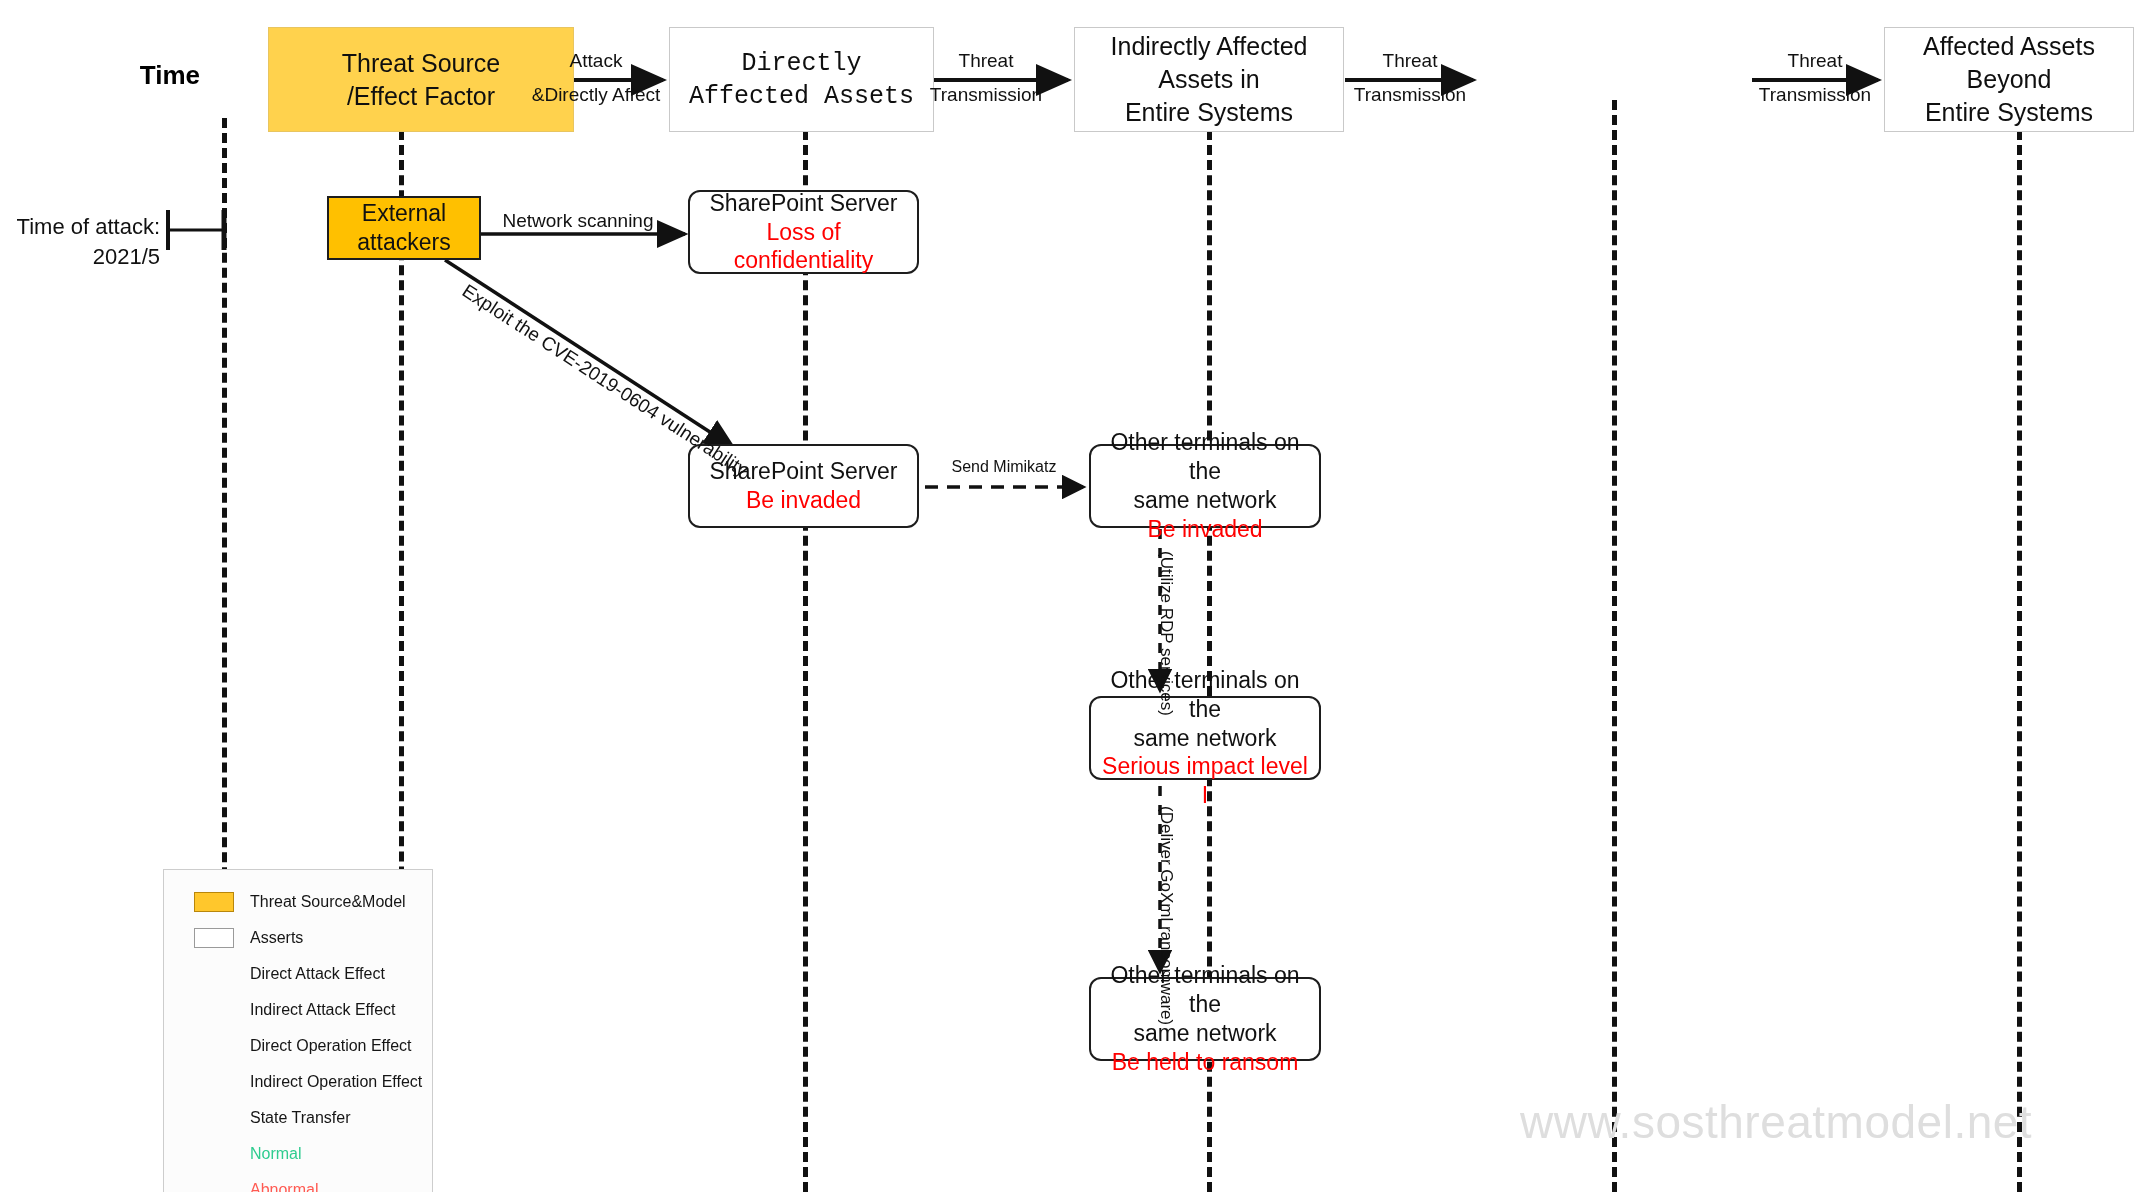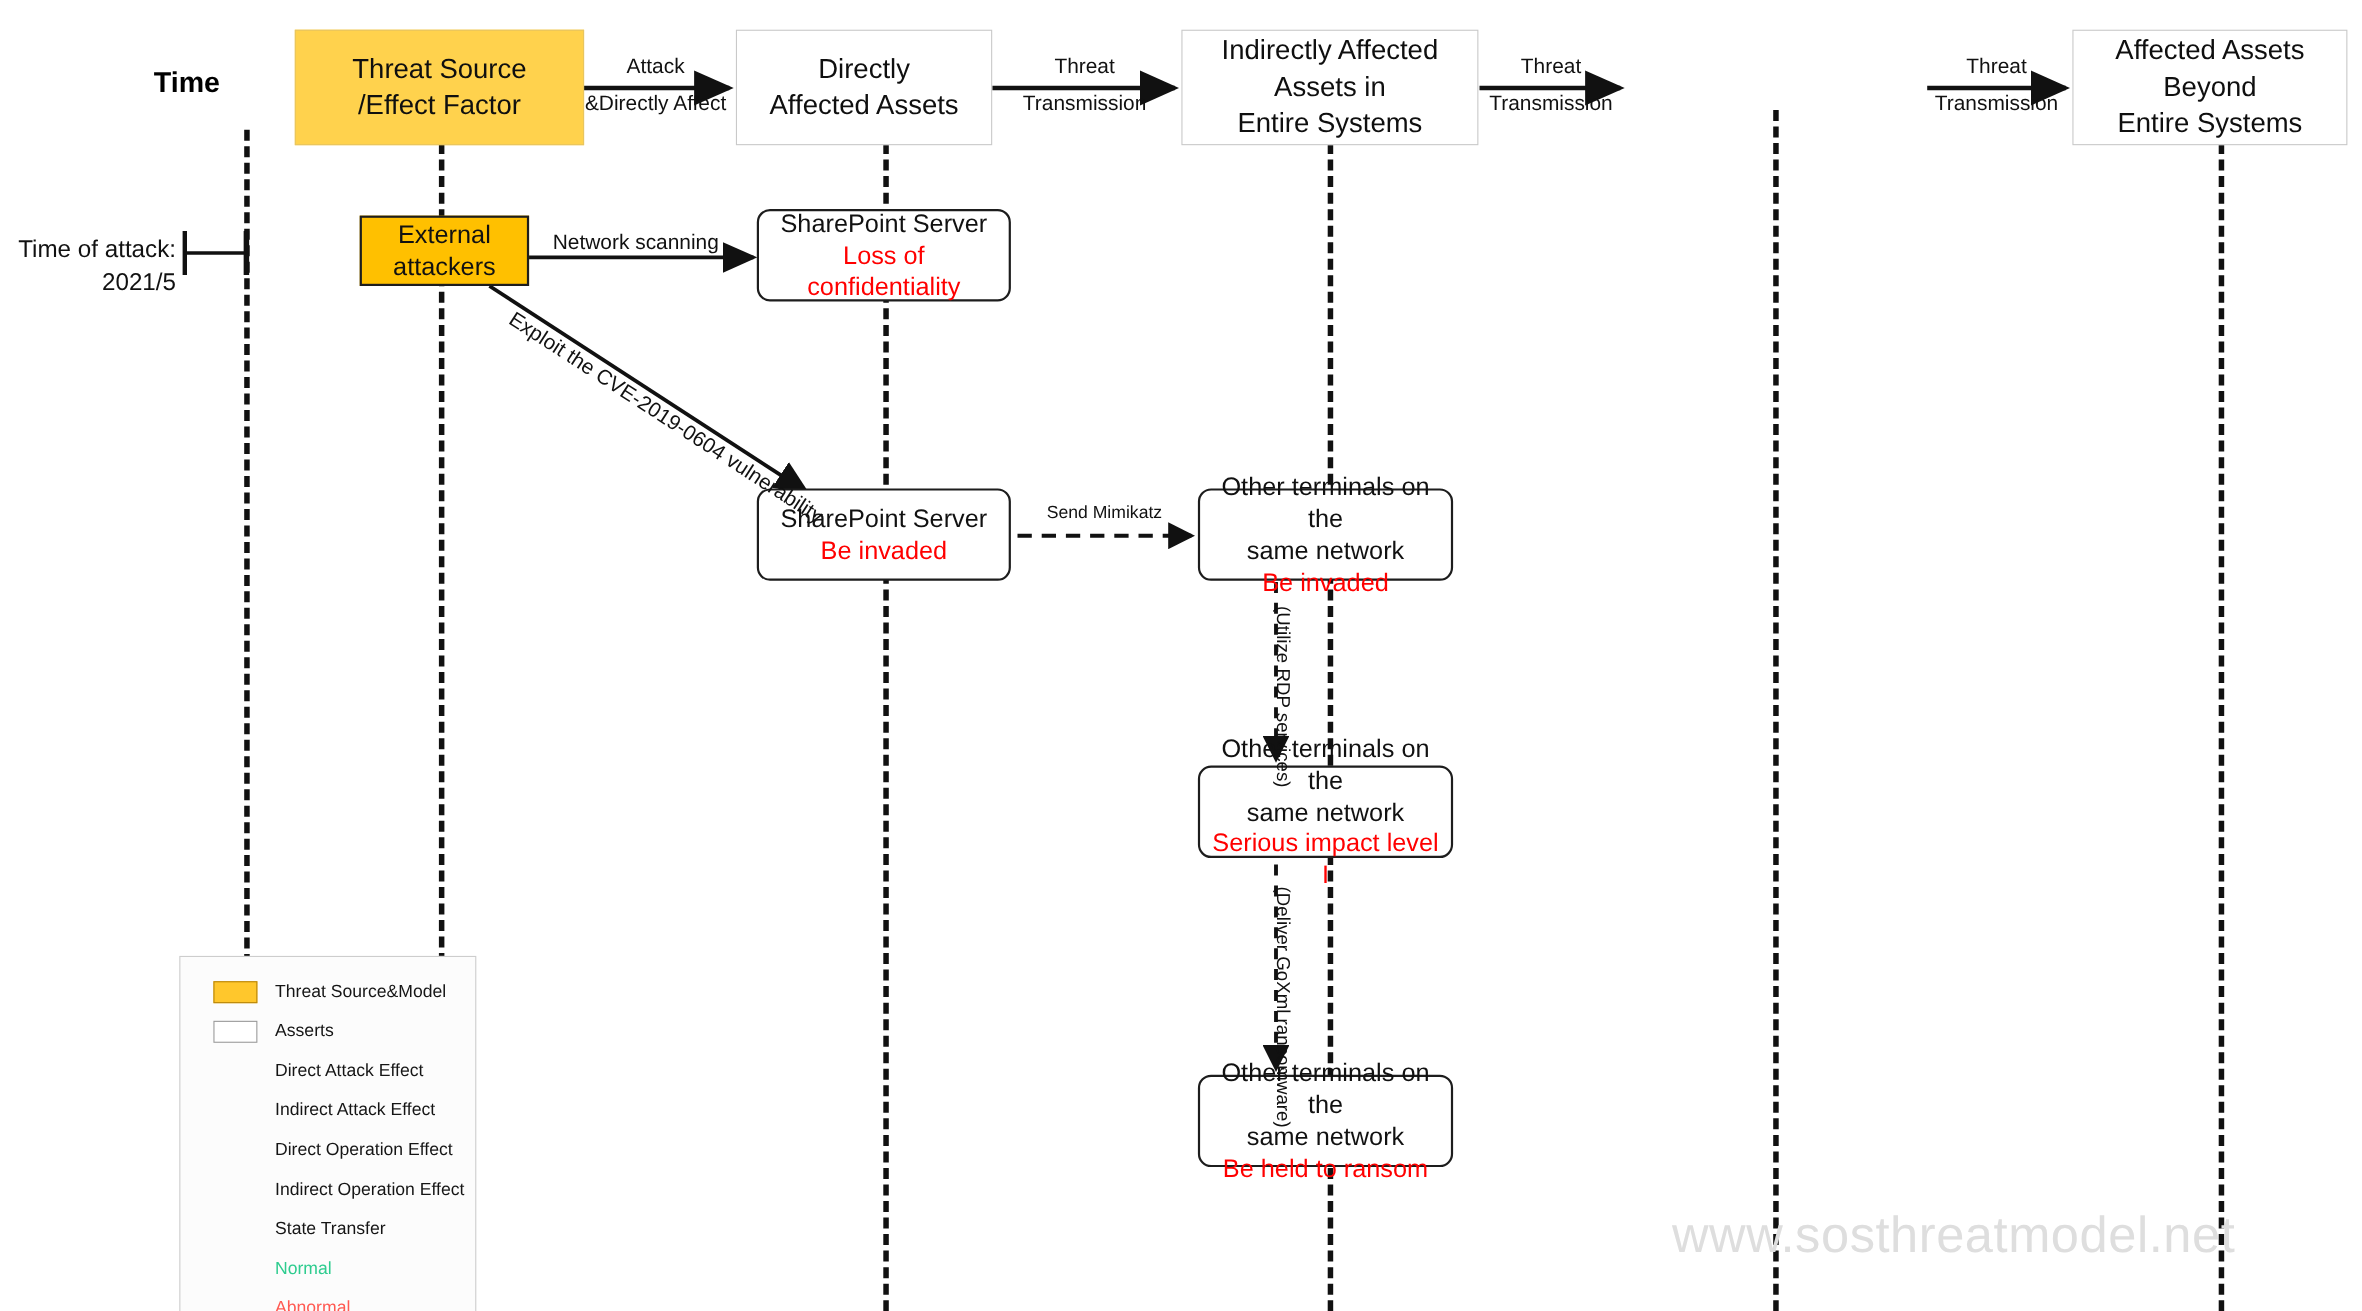--- a/index.html
+++ b/index.html
@@ -244,28 +244,28 @@
     <line x1="180" y1="1057" x2="268" y2="1057" stroke="#ff2a2a" stroke-width="3" stroke-dasharray="9 6" marker-end="url(#ah-red)"></line>
     <line x1="180" y1="1093" x2="268" y2="1093" stroke="#5b7fd4" stroke-width="3" marker-end="url(#ah-blue)"></line>
   </svg>
 
   <div class="time-title" style="left:200px; top:60px; transform:translateX(-100%);">Time</div>
   <div class="time-label" style="left:10px; top:212px; width:150px;">
     <div>Time of attack:</div>
     <div>2021/5</div>
   </div>
 
-  <div class="hdr-box hdr-threat" style="left:268px; top:27px; width:263px; height:105px;">
+  <div class="hdr-box hdr-threat" style="left:268px; top:27px; width:306px; height:105px;">
     <div>
       <div>Threat Source</div>
       <div>/Effect Factor</div>
     </div>
   </div>
 
-  <div class="hdr-box hdr-asset" style="left:669px; top:27px; width:233px; height:105px;">
+  <div class="hdr-box hdr-asset" style="left:669px; top:27px; width:265px; height:105px;font-family:Liberation Mono, monospace;">
     <div>
       <div>Directly</div>
       <div>Affected Assets</div>
     </div>
   </div>
 
   <div class="hdr-box hdr-asset" style="left:1074px; top:27px; width:270px; height:105px;">
     <div>
       <div>Indirectly Affected</div>
       <div>Assets in</div>

